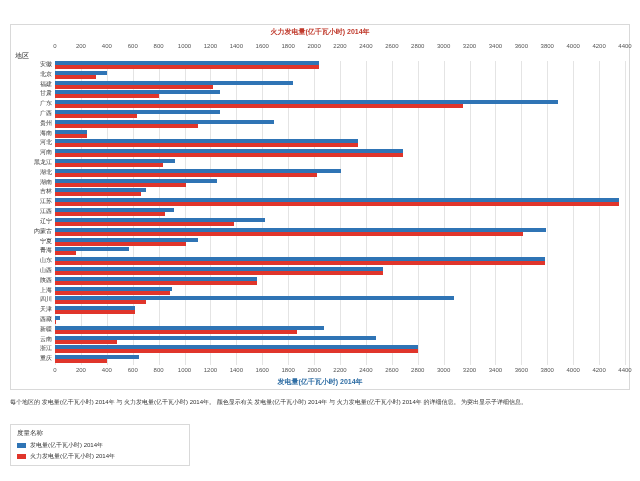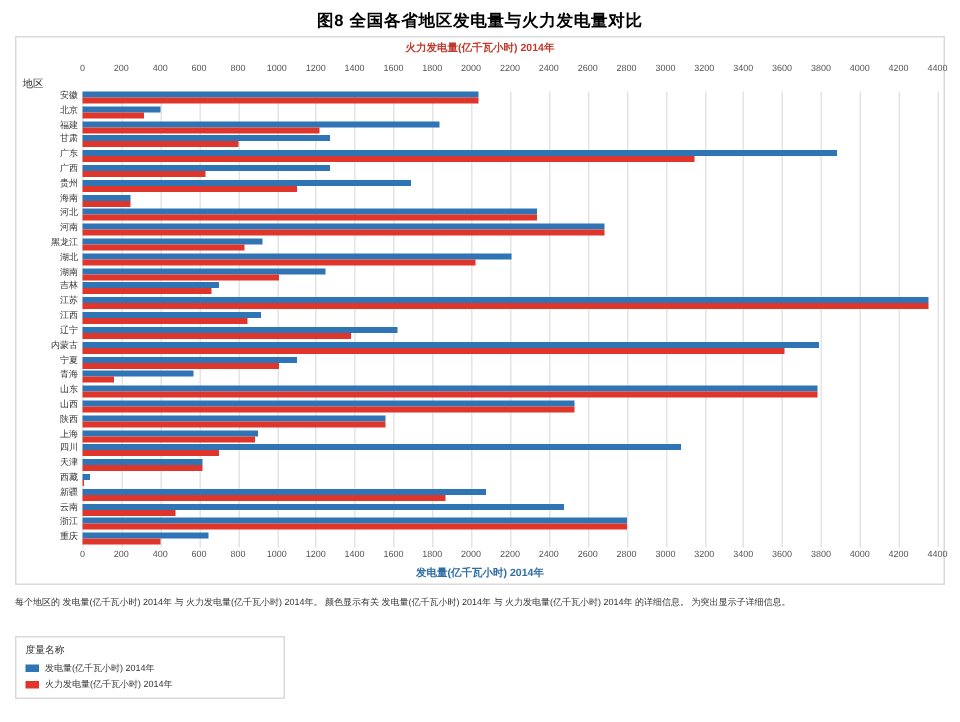--- a/index.html
+++ b/index.html
@@ -81,21 +81,20 @@
   .legend-title{font-size:6.5px;color:#333;margin-bottom:3px;}
   .legend-item{display:flex;align-items:center;margin-top:2px;}
   .swatch{width:9px;height:5px;margin-right:4px;display:inline-block;}
   .legend-text{font-size:6px;color:#333;}
 </style>
 </head>
 <body>
 
 <div class="page">
 
-  <div class="title">图8 全国各省地区发电量与火力发电量对比</div>
 
   <div class="plot-wrap">
 
     <div class="axis-top-label">火力发电量(亿千瓦小时) 2014年</div>
     <div class="region-header">地区</div>
 
     <div class="ticks-top">
         <div class="tick" style="left: 0%;">0</div>
         <div class="tick" style="left: 4.54545%;">200</div>
         <div class="tick" style="left: 9.09091%;">400</div>

